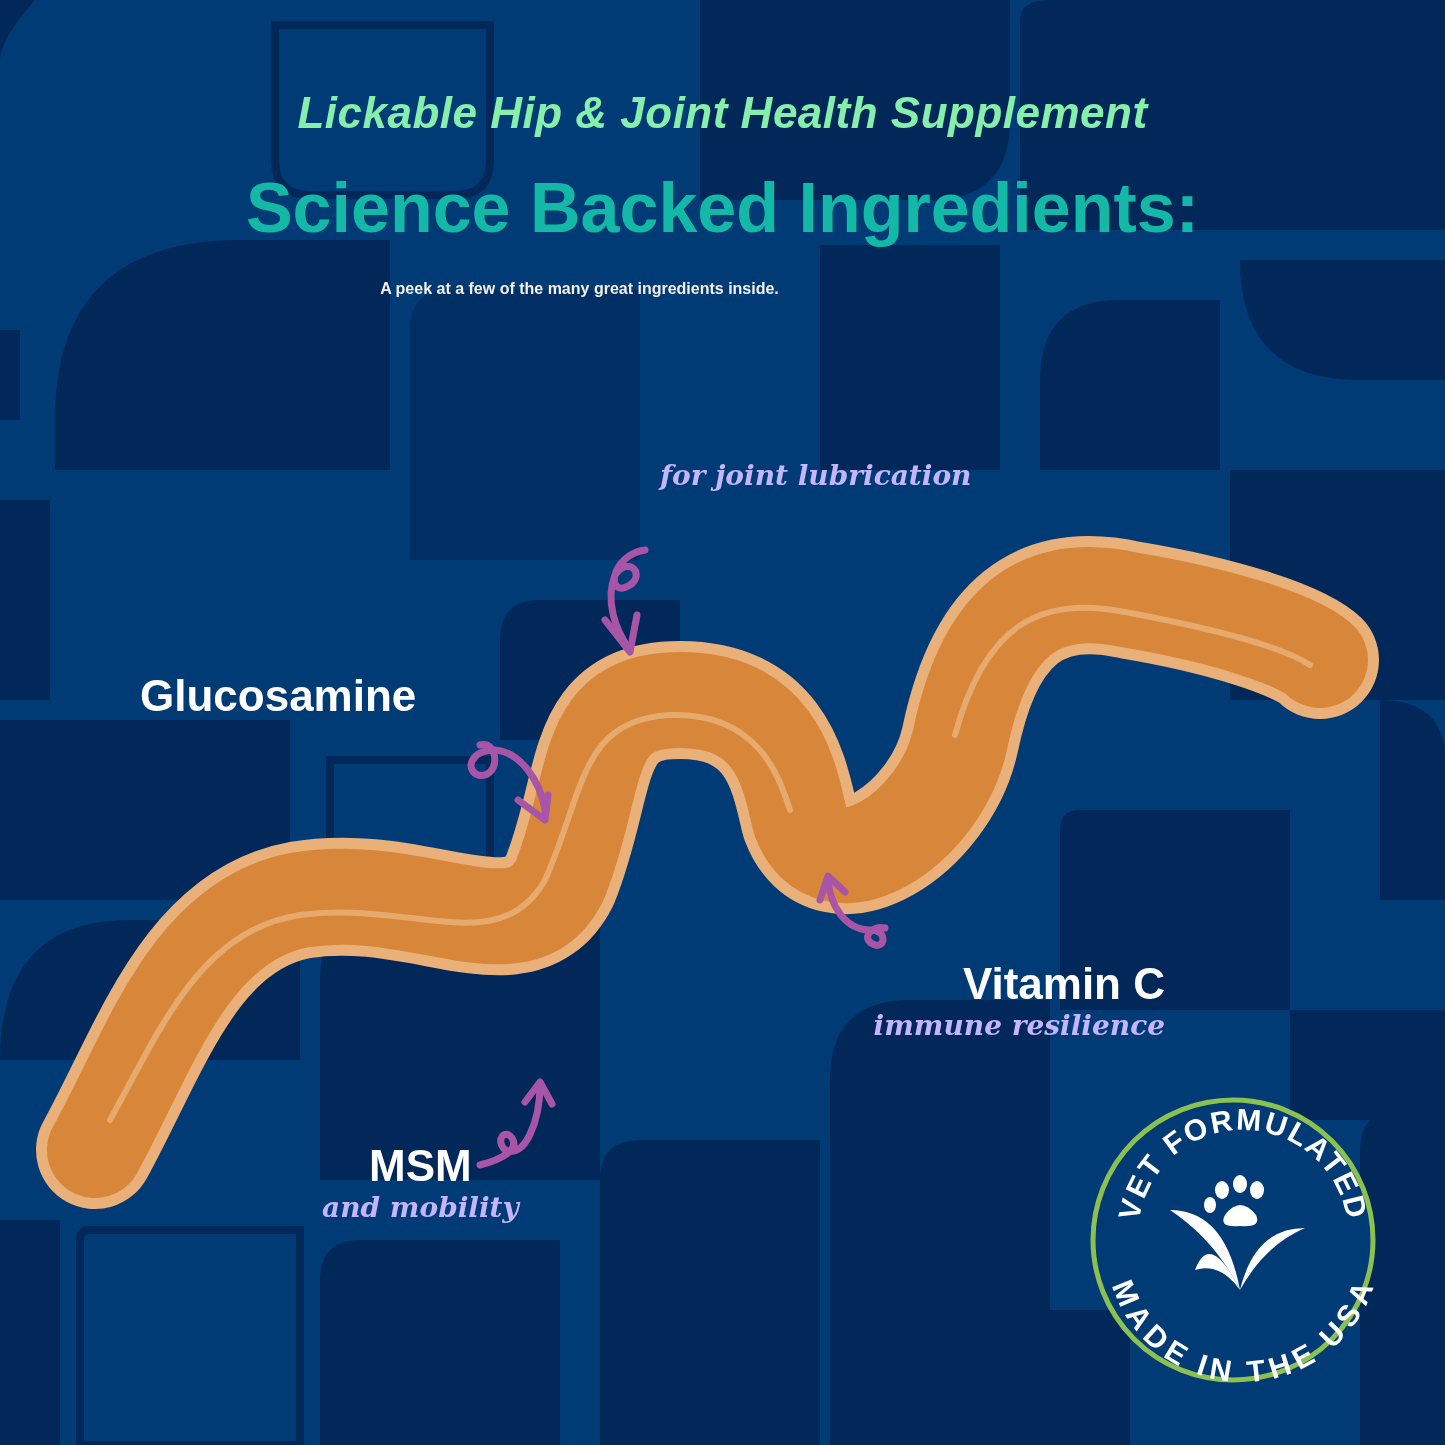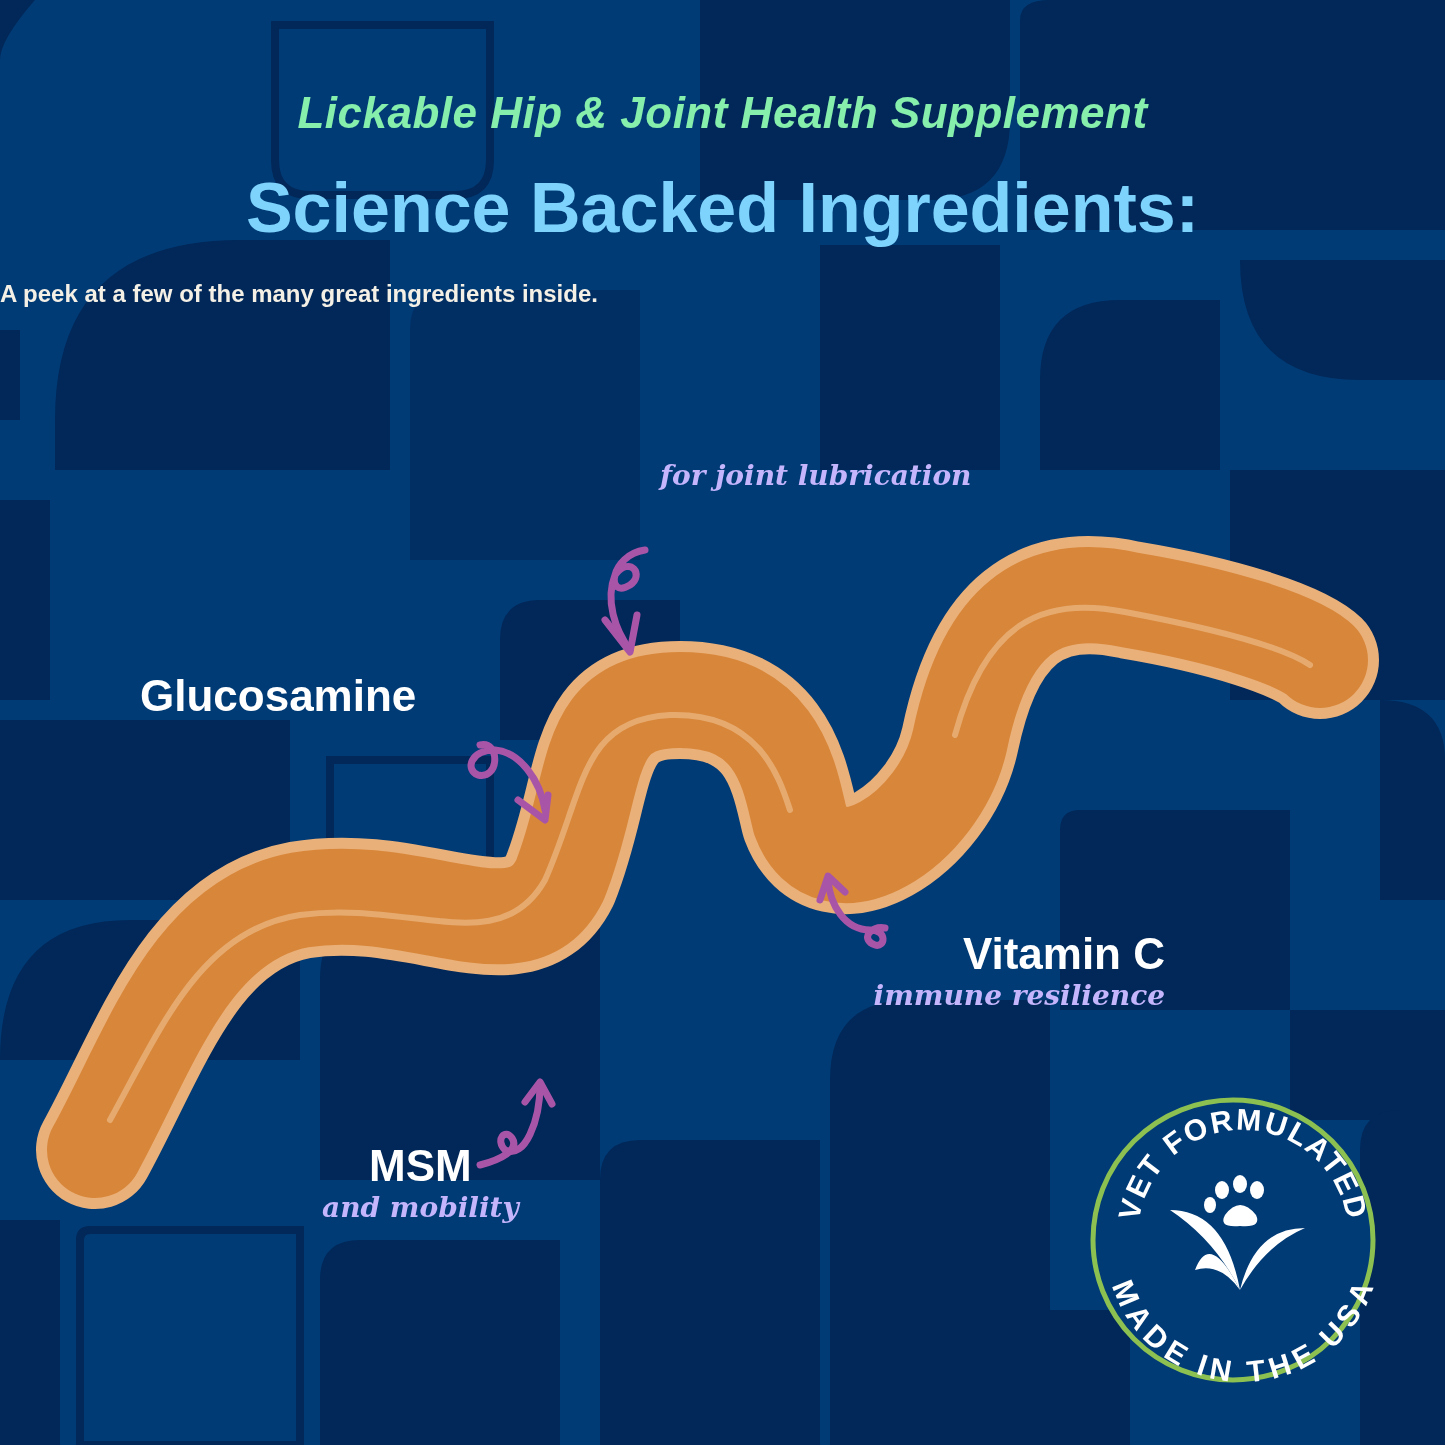--- a/index.html
+++ b/index.html
@@ -1,20 +1,20 @@
 <!DOCTYPE html>
 <html><head>
 <meta charset="utf-8">
 <style>
   html,body{margin:0;padding:0;}
   body{width:1445px;height:1445px;overflow:hidden;background:#013b76;position:relative;font-family:"Liberation Sans","DejaVu Sans",sans-serif;}
   .bg{position:absolute;inset:0;}
   .tagline{position:absolute;left:0;width:1445px;top:88px;text-align:center;color:#86efac;font-style:italic;font-weight:bold;font-size:44px;letter-spacing:0.5px;}
-  .title{position:absolute;left:0;width:1445px;top:168px;text-align:center;color:#7dd3fc;font-weight:bold;font-size:70px;}
-  .subtitle{position:absolute;left:0;width:1159px;top:280px;color:#f5f0e6;font-weight:bold;font-size:24px;}
+  .title{position:absolute;left:0;width:1445px;top:168px;text-align:center;color:#14b8a6;font-weight:bold;font-size:70px;}
+  .subtitle{position:absolute;left:0;width:1159px;top:280px;text-align:center;color:#f5f0e6;font-weight:bold;font-size:16px;}
   .ing{position:absolute;color:#ffffff;}
   .ing .name{font-weight:bold;font-size:44px;line-height:1.1;}
   .ing .desc{font-family:"DejaVu Serif","Liberation Serif",serif;font-style:italic;font-weight:bold;font-size:28px;line-height:1.3;color:#c4b5fd;}
   .right{text-align:right;}
   .overlay{position:absolute;inset:0;}
 </style>
 </head>
 <body>
 
 <svg class="bg" width="1445" height="1445" viewBox="0 0 1445 1445">
@@ -101,21 +101,21 @@
 <div class="subtitle">A peek at a few of the many great ingredients inside.</div>
 
 <div class="ing" style="left:660px;top:458px;">
   <div class="desc">for joint lubrication</div>
 </div>
 
 <div class="ing" style="left:140px;top:672px;">
   <div class="name">Glucosamine</div>
 </div>
 
-<div class="ing right" style="right:280px;top:930px;">
+<div class="ing right" style="right:280px;top:960px;">
   <div class="name">Vitamin C</div>
   <div class="desc">immune resilience</div>
 </div>
 
 <div class="ing" style="left:322px;top:1142px;text-align:center;">
   <div class="name">MSM</div>
   <div class="desc">and mobility</div>
 </div>
 
 <svg class="overlay" width="1445" height="1445" viewBox="0 0 1445 1445">

